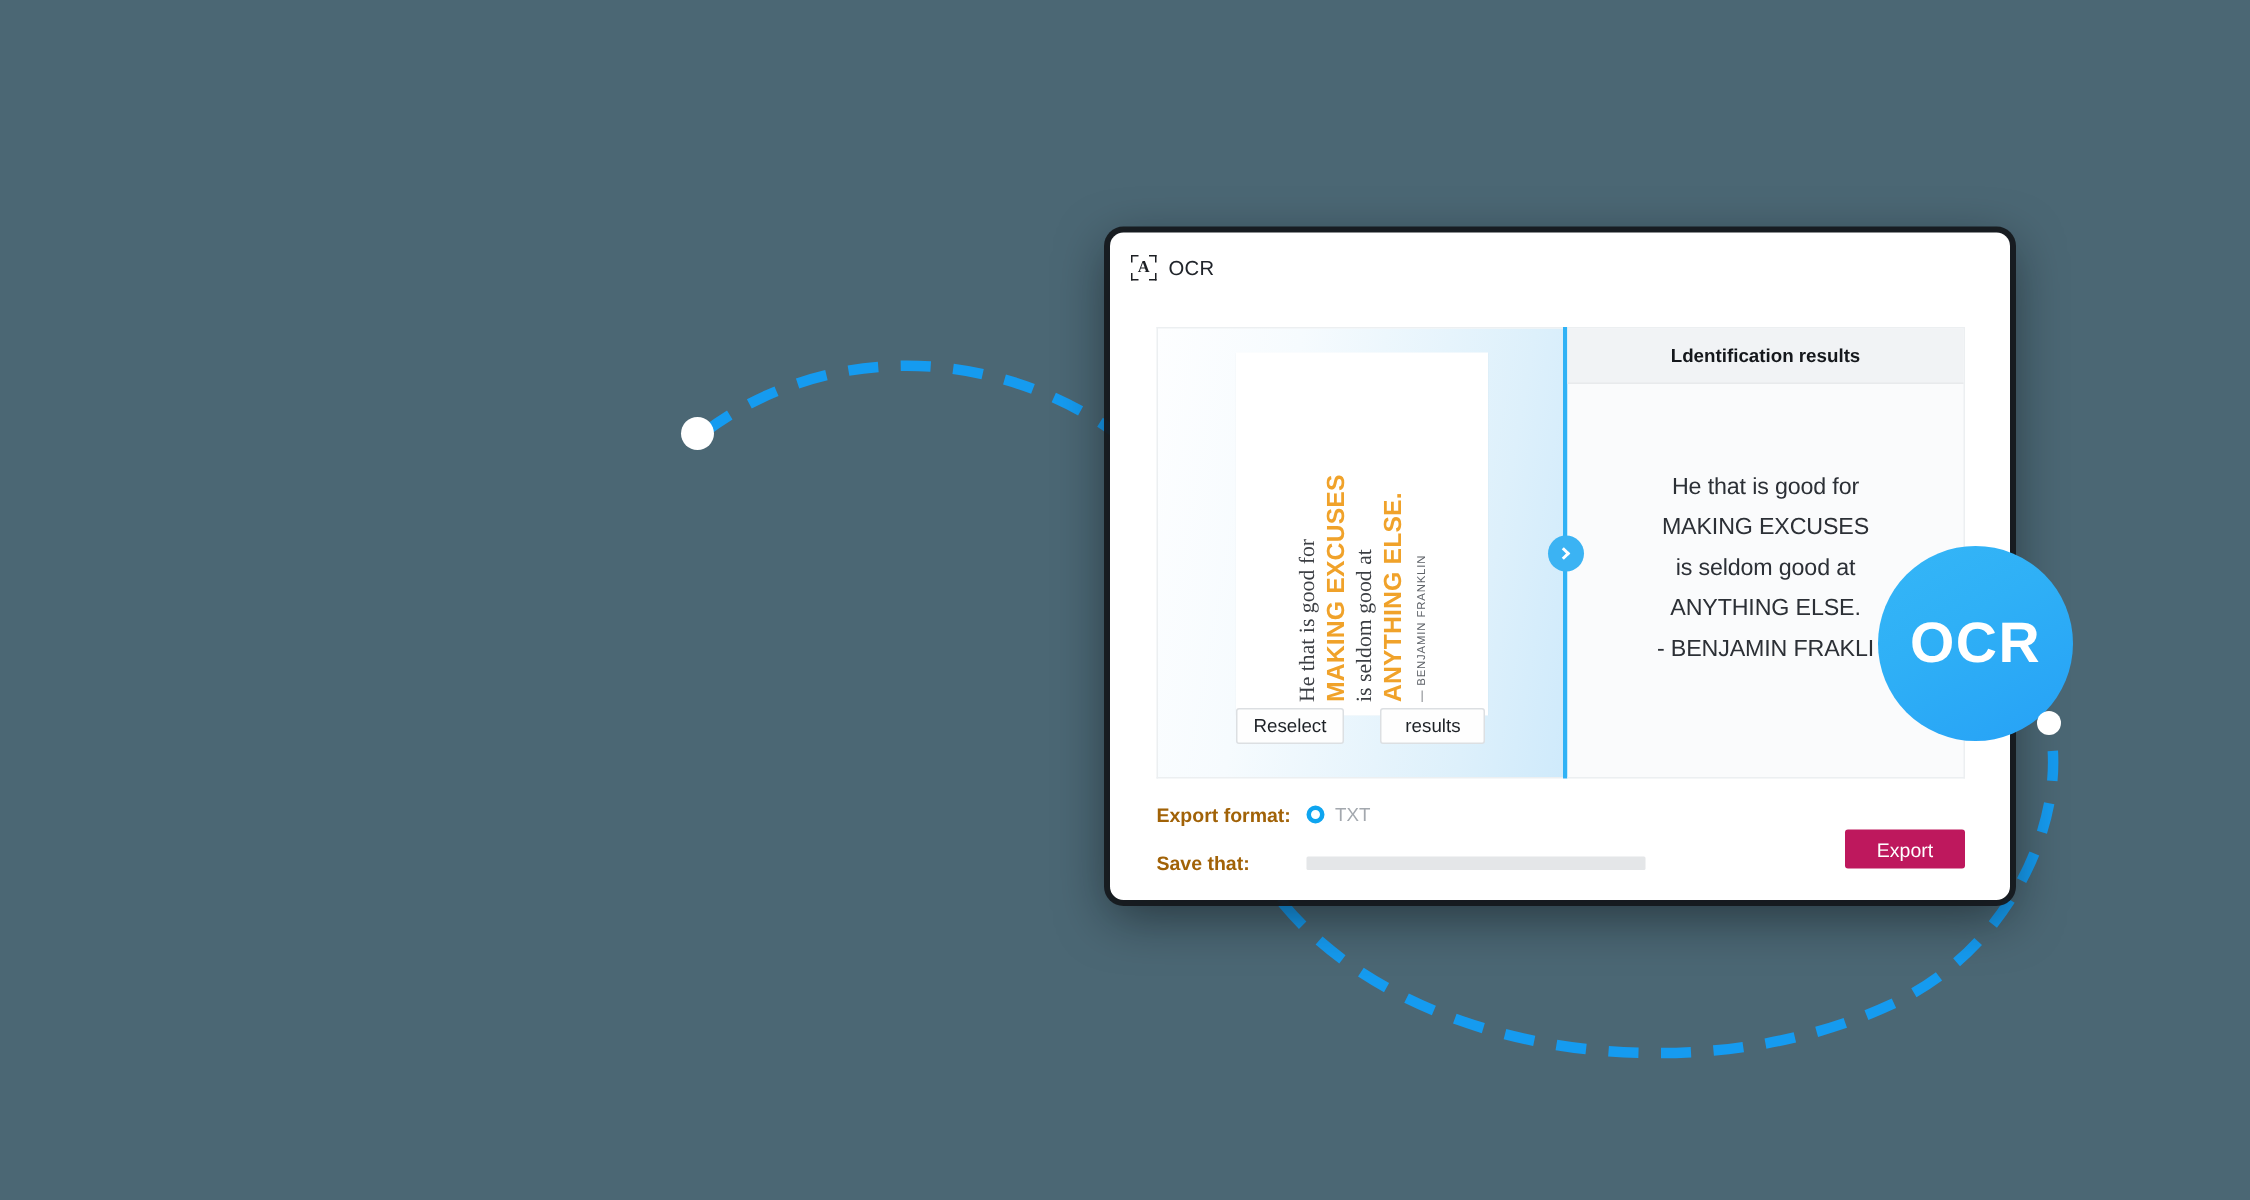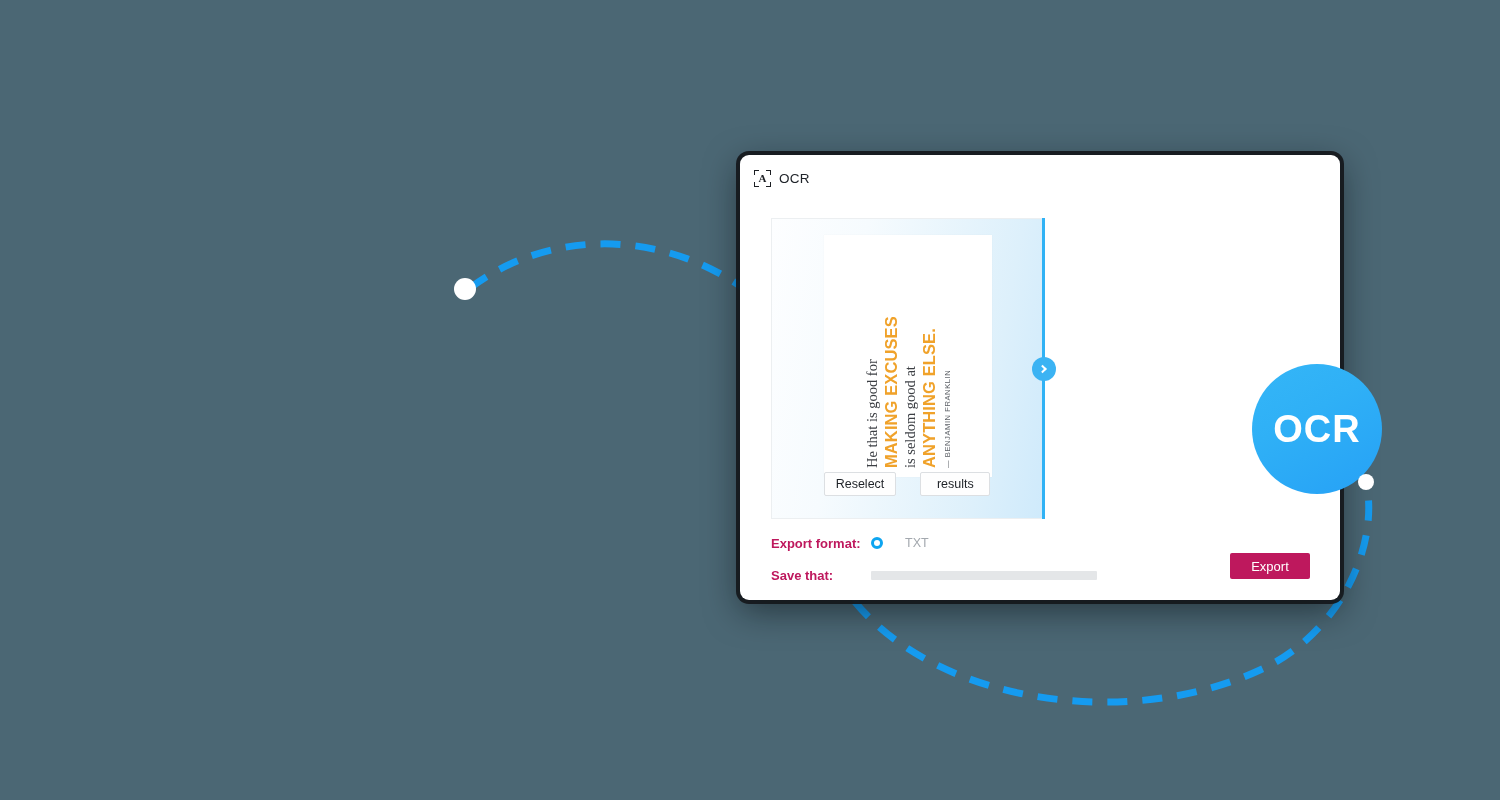--- a/index.html
+++ b/index.html
@@ -193,23 +193,23 @@
     position: absolute;
     left: 31px; top: 372px;
     width: 539px;
   }
   .form-row {
     display: flex; align-items: center;
     height: 32px;
   }
   .form-label {
     width: 100px;
-    font-size: 13px; font-weight: 700; color: #be185d;
-  }
-  #radio-txt { display: flex; align-items: center; gap: 22px; cursor: pointer; }
+    font-size: 13px; font-weight: 700; color: #a16207;
+  }
+  #radio-txt { display: flex; align-items: center; gap: 7px; cursor: pointer; }
   #radio-mark {
     width: 12px; height: 12px; border-radius: 50%;
     border: 3px solid #0ea5f0;
     background: #ffffff;
   }
   #radio-label { font-size: 12.5px; color: #a3a8ae; }
   #savepath-bar {
     width: 226px; height: 9px;
     background: #e4e6e8;
     border-radius: 1px;
@@ -279,20 +279,30 @@
           <button class="pv-btn">results</button>
         </div>
       </div>
 
       <div id="divider-wrap">
         <div id="chevron-button">
           <span></span>
         </div>
       </div>
 
+      <div id="results-pane">
+        <div id="results-header">Ldentification results</div>
+        <div id="results-body">
+          <div class="res-line">He that is good for</div>
+          <div class="res-line">MAKING EXCUSES</div>
+          <div class="res-line">is seldom good at</div>
+          <div class="res-line">ANYTHING ELSE.</div>
+          <div class="res-line">- BENJAMIN FRAKLI</div>
+        </div>
+      </div>
     </div>
 
     <div id="form-area">
       <div class="form-row">
         <span class="form-label">Export format:</span>
         <span id="radio-txt">
           <span id="radio-mark"></span>
           <span id="radio-label">TXT</span>
         </span>
       </div>

